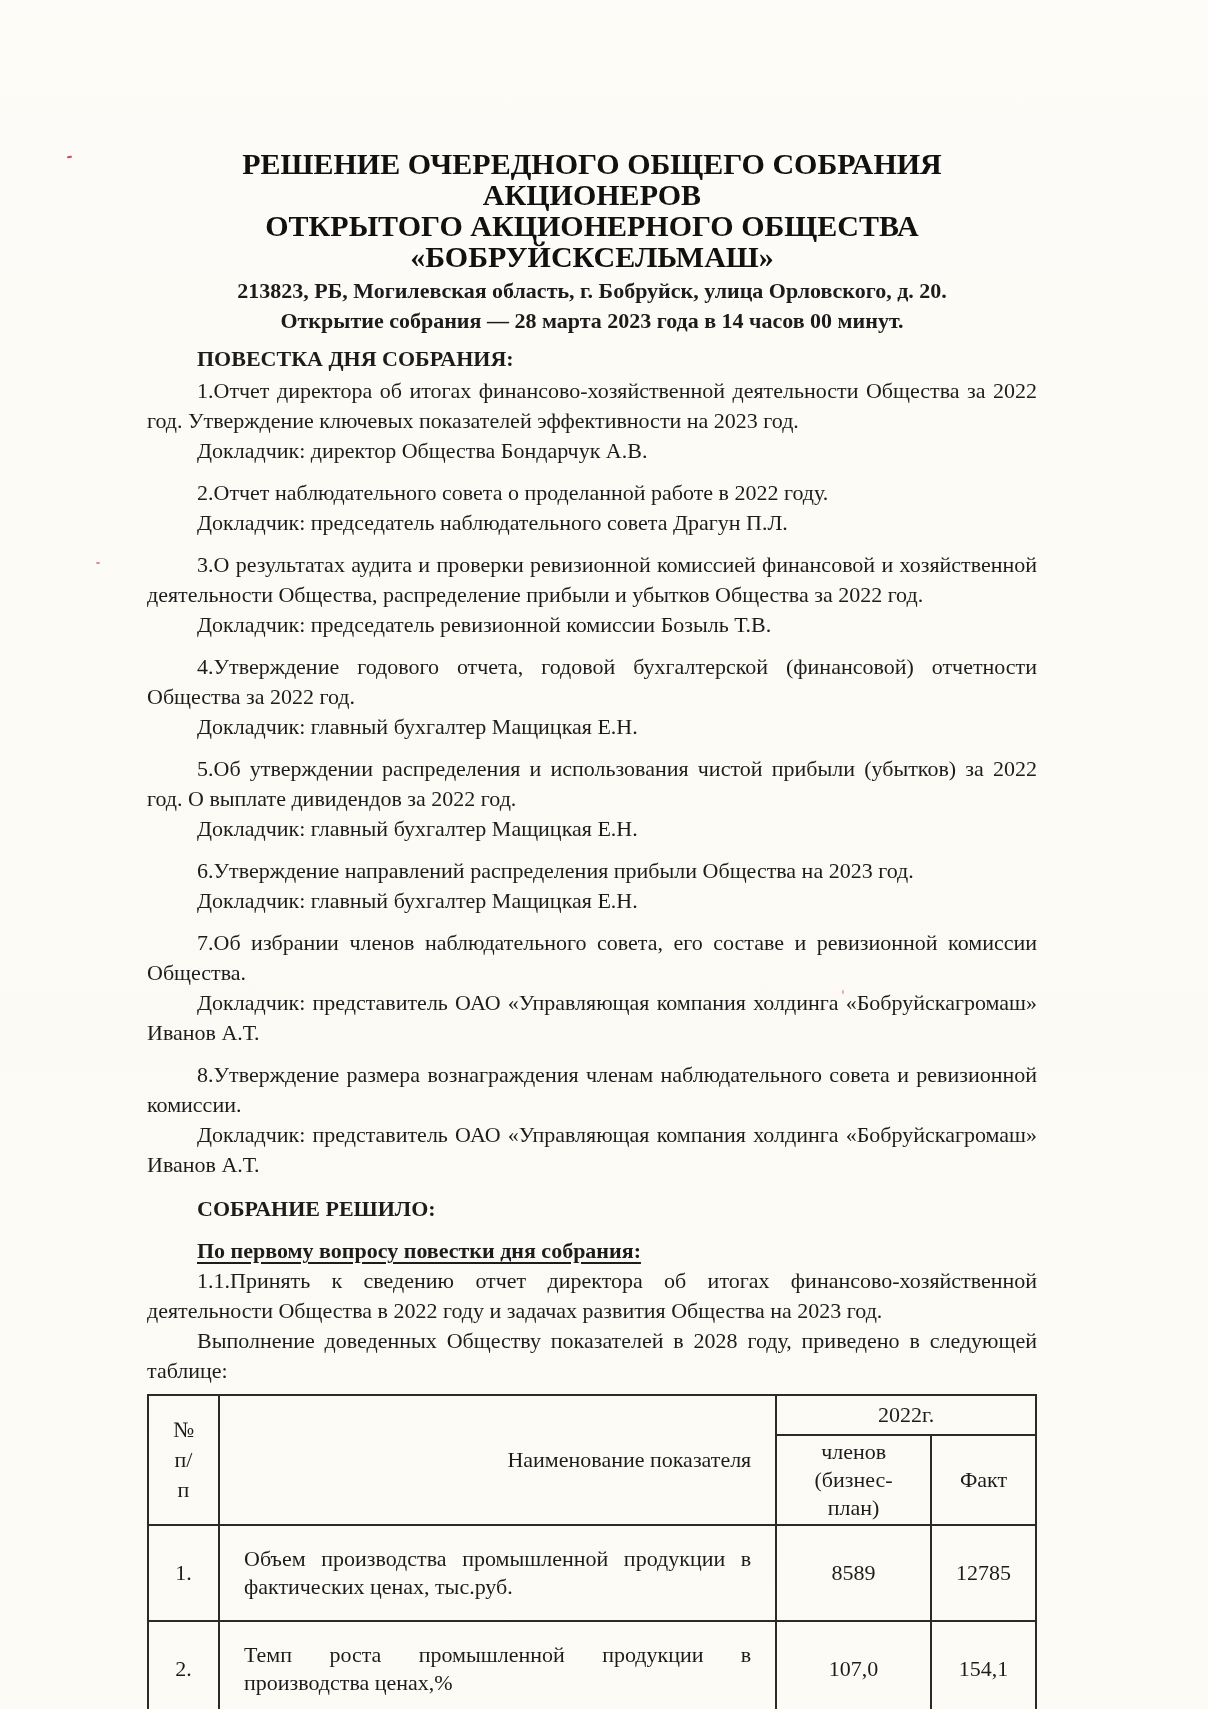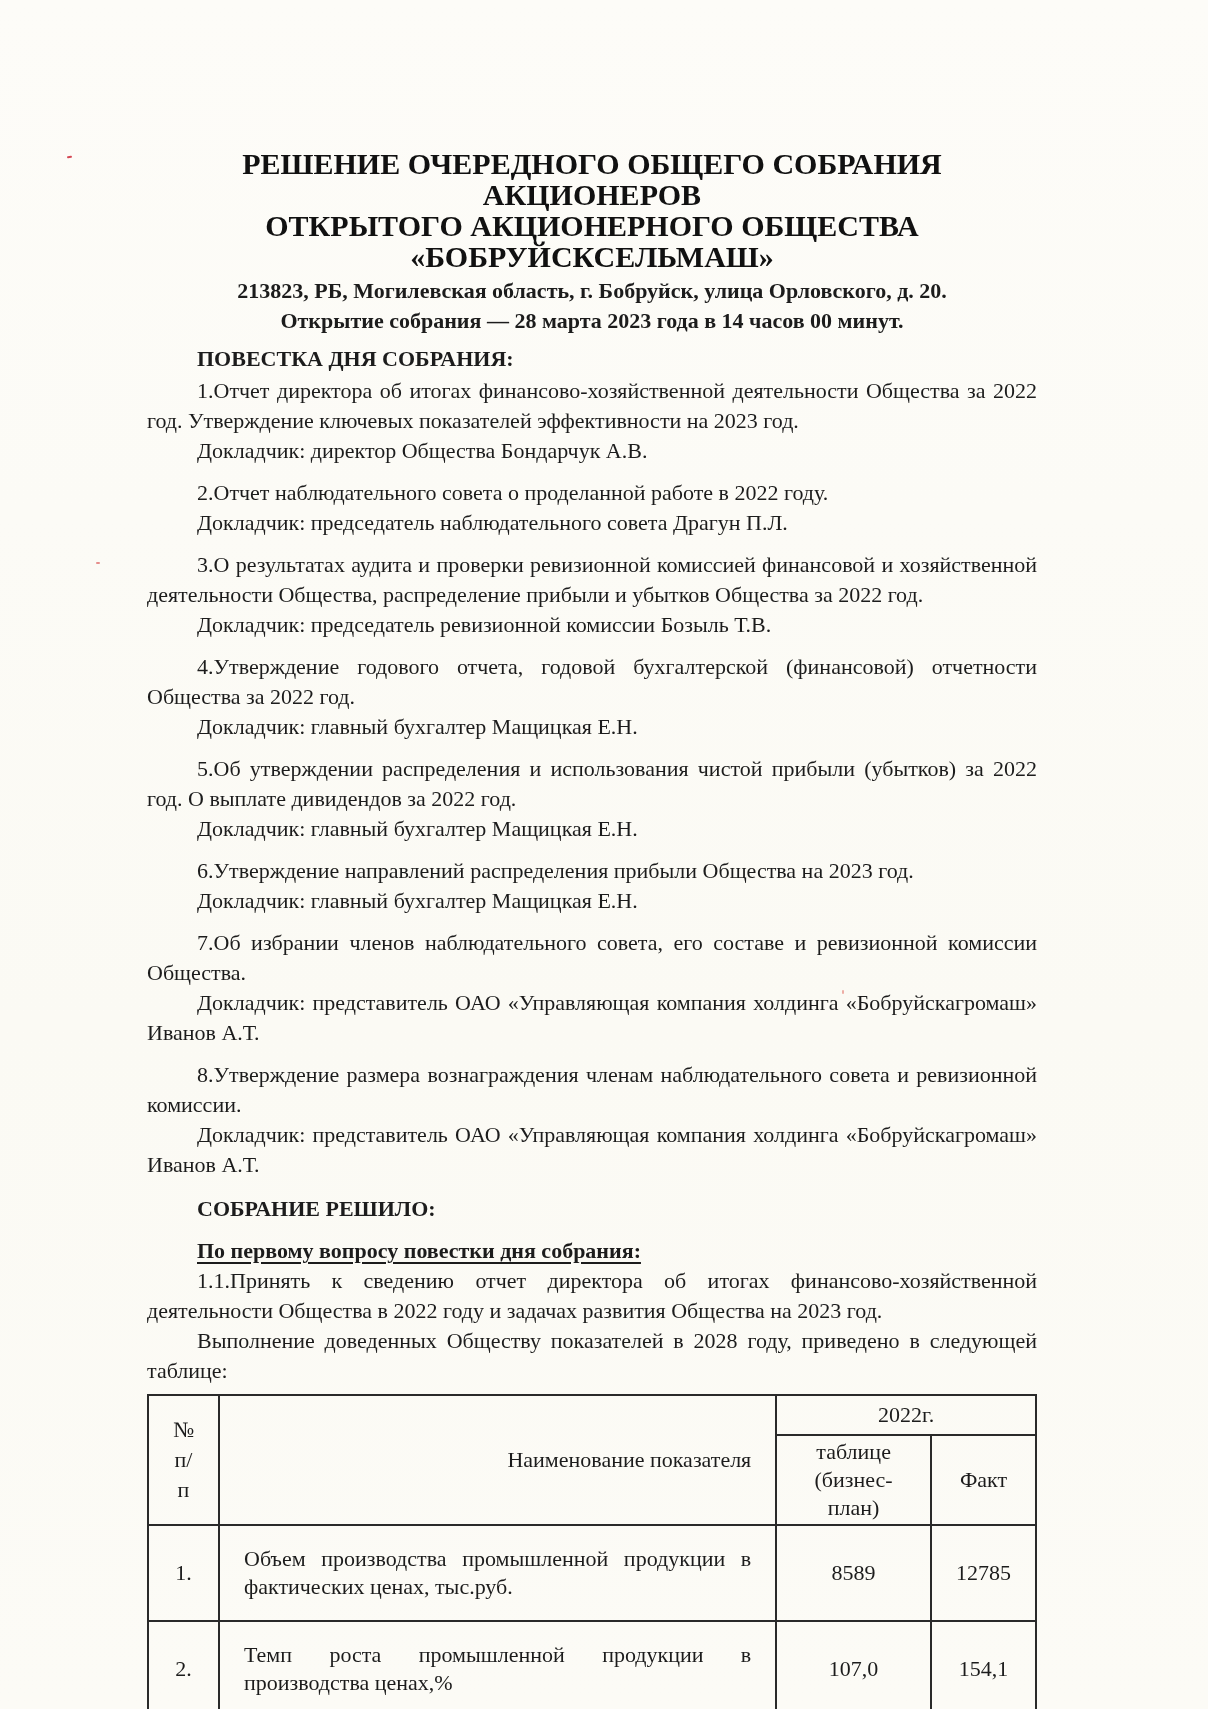--- a/index.html
+++ b/index.html
@@ -170,21 +170,21 @@
       <thead>
         <tr>
           <th class="num-h" rowspan="2">
             <span>№</span><br>
             <span>п/п</span>
           </th>
           <th class="name-h" rowspan="2">Наименование показателя</th>
           <th class="year-h" colspan="2">2022г.</th>
         </tr>
         <tr>
-          <th class="plan-h">таблице (бизнес-план)</th>
+          <th class="plan-h">членов (бизнес-план)</th>
           <th class="fact-h">Факт</th>
         </tr>
       </thead>
       <tbody>
         <tr>
           <td class="c-num">1.</td>
           <td class="c-name">Объем производства промышленной продукции в фактических ценах, тыс.руб.</td>
           <td class="c-val">8589</td>
           <td class="c-val">12785</td>
         </tr>

